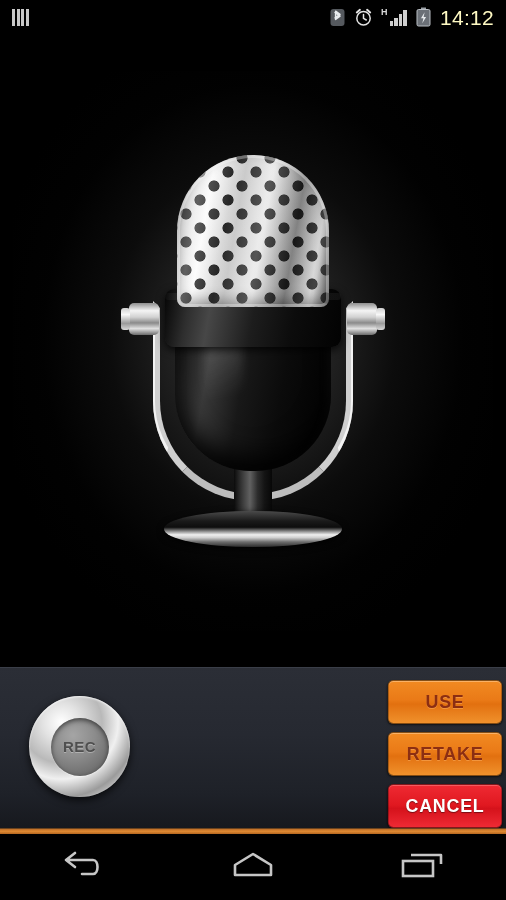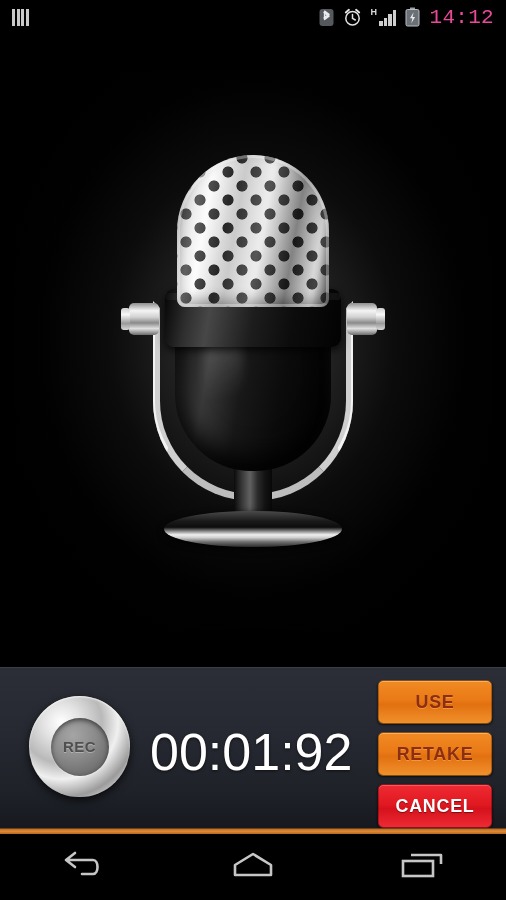--- a/index.html
+++ b/index.html
@@ -53,25 +53,25 @@
   .icon-signal i { display:block; width:3.5px; background:#cfcfcf; }
   .icon-signal i.b1 { height:5px; }
   .icon-signal i.b2 { height:8px; }
   .icon-signal i.b3 { height:12px; }
   .icon-signal i.b4 { height:16px; }
 
   .icon-battery {
     width:15px; height:20px; position:relative;
   }
   .sb-time {
-    color:#ec4899;
+    color:#fef9c3;
     font-size:21px;
     letter-spacing:0.3px;
     line-height:21px;
-    font-family:Liberation Mono, monospace;
+    font-family:Liberation Sans, sans-serif;
   }
 
   
   .stage {
     position:absolute;
     top:34px; left:0;
     width:506px; height:633px;
     background:#000;
     overflow:hidden;
   }
@@ -295,21 +295,21 @@
     display:flex; align-items:center;
     color:#ffffff;
     font-size:52px;
     letter-spacing:0px;
     font-family:"Liberation Sans", sans-serif;
     text-shadow:0 1px 3px rgba(0,0,0,0.6);
   }
 
   .btn-stack {
     position:absolute;
-    right:10px; top:12px;
+    right:0; top:12px;
     width:122px;
     display:flex; flex-direction:column; gap:8px;
   }
   .abtn {
     height:44px;
     border-radius:6px;
     display:flex; align-items:center; justify-content:center;
     font-size:19px;
     font-weight:bold;
     letter-spacing:0.8px;
@@ -430,21 +430,20 @@
 
   <div class="panel">
     <div class="panel-inner">
 
       <div class="rec-button">
         <div class="rec-inner">
           <span class="rec-label">REC</span>
         </div>
       </div>
 
-      <div class="timer">00:01:92</div>
 
       <div class="btn-stack">
         <div class="abtn orange">USE</div>
         <div class="abtn orange">RETAKE</div>
         <div class="abtn red">CANCEL</div>
       </div>
 
     </div>
     <div class="panel-orange-rule"></div>
   </div>

